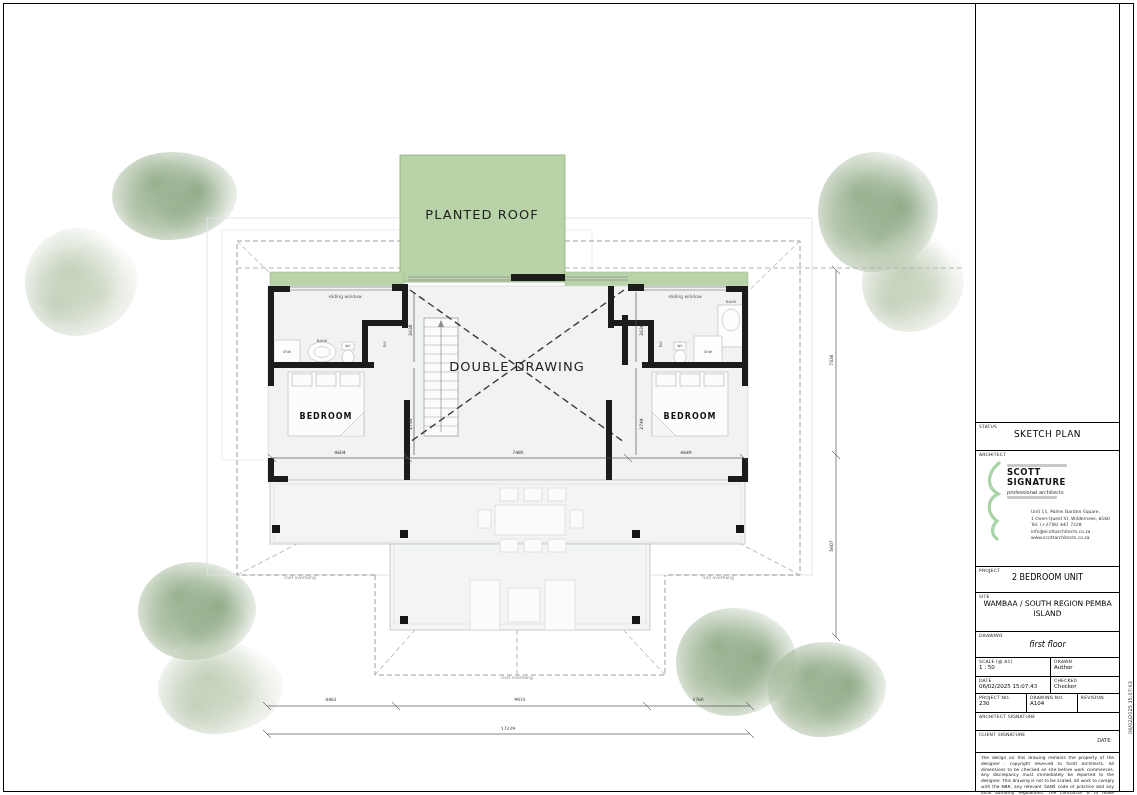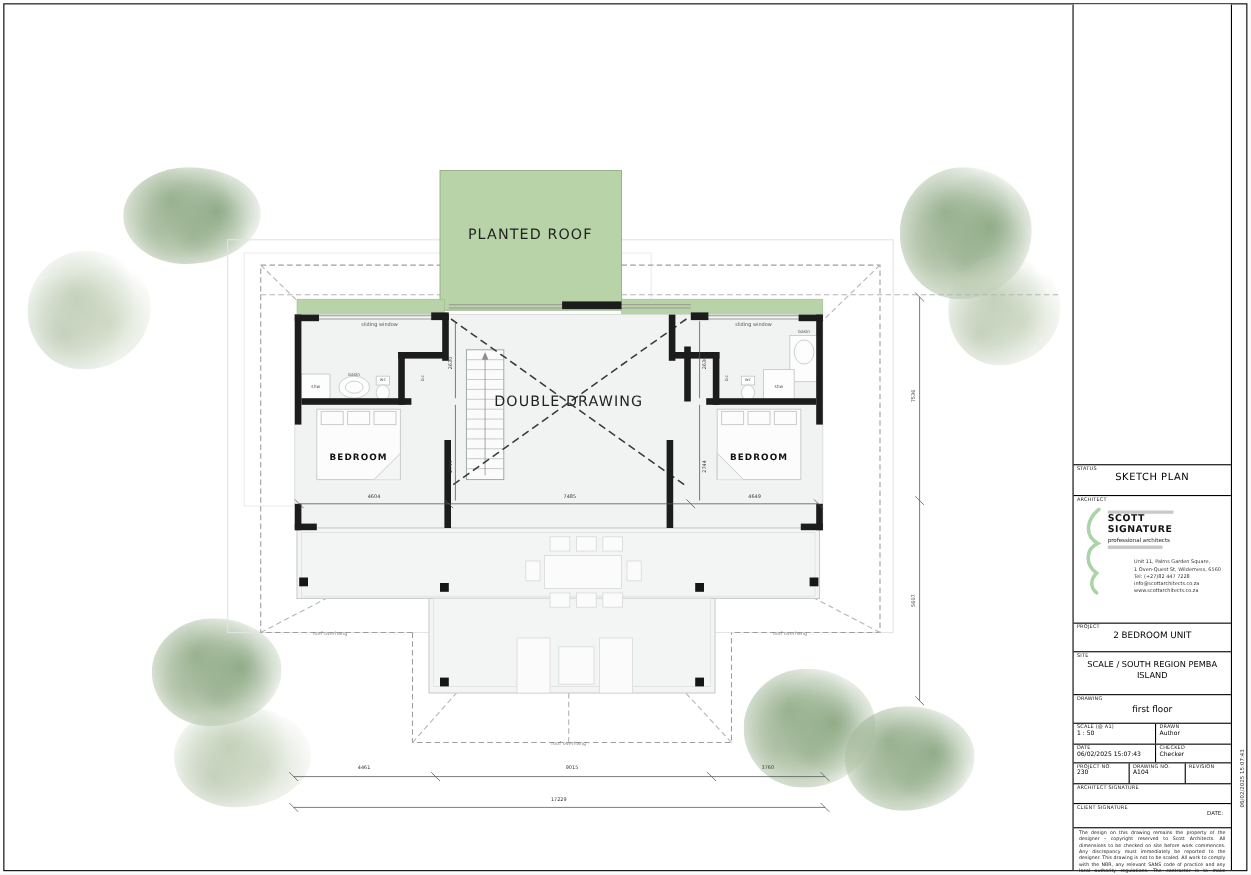--- a/index.html
+++ b/index.html
@@ -307,24 +307,24 @@
     </div>
 
 
     <div class="tb-sec" style="top:562px;height:26px;">
       <div class="tb-label">PROJECT</div>
       <div class="tb-value">2 BEDROOM UNIT</div>
     </div>
 
     <div class="tb-sec" style="top:588px;height:39px;">
       <div class="tb-label">SITE</div>
-      <div class="tb-value med">SCALE / SOUTH REGION PEMBA ISLAND</div>
-    </div>
-
-    <div class="tb-sec" style="top:627px;height:26px;">
+      <div class="tb-value med">WAMBAA / SOUTH REGION PEMBA ISLAND</div>
+    </div>
+
+    <div class="tb-sec" style="top:627px;height:26px;font-style:italic;">
       <div class="tb-label">DRAWING</div>
       <div class="tb-value" style="margin-top:2px;">first floor</div>
     </div>
 
     <div class="tb-sec" style="top:653px;height:19px;padding:0;">
       <div class="tb-row">
         <div class="tb-cell" style="flex:1.1;">
           <div class="tb-label">SCALE (@ A1)</div>
           <div class="tb-sm-value">1 : 50</div>
         </div>

